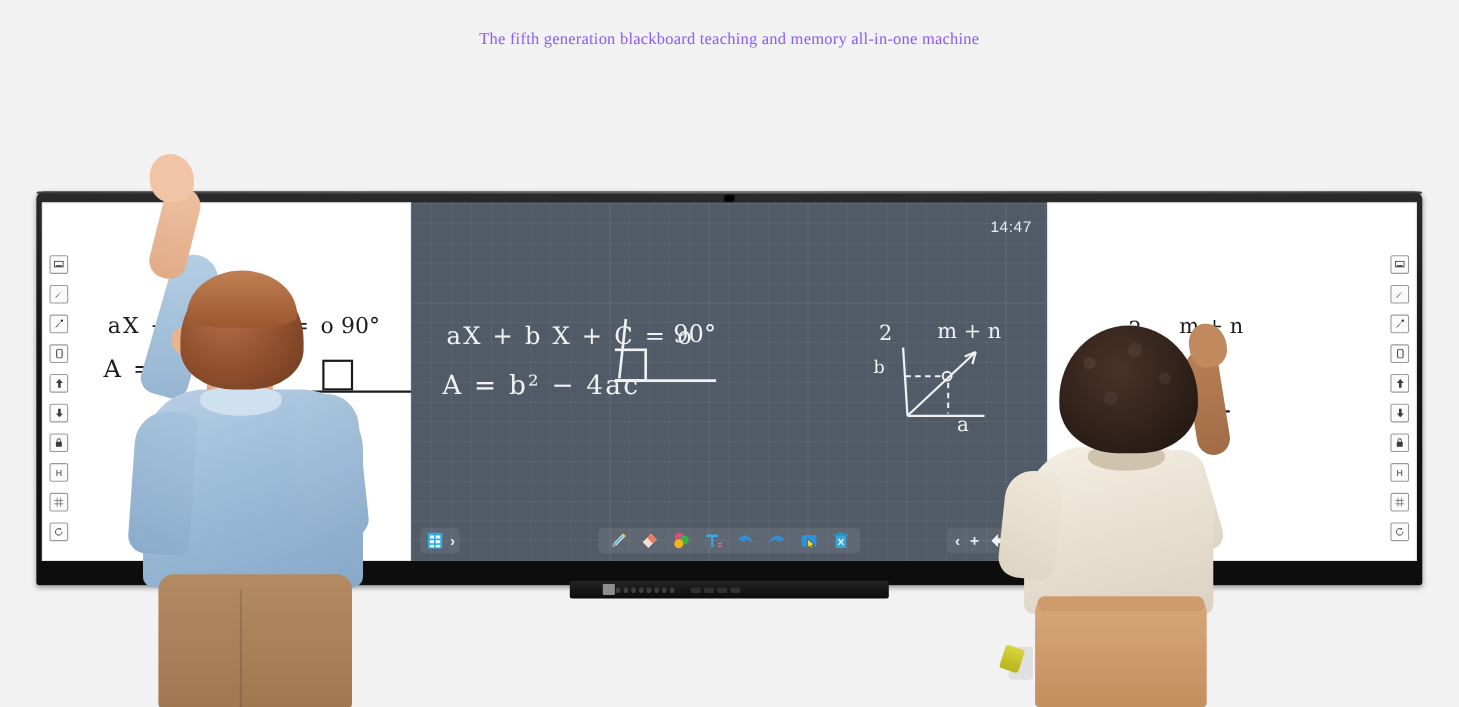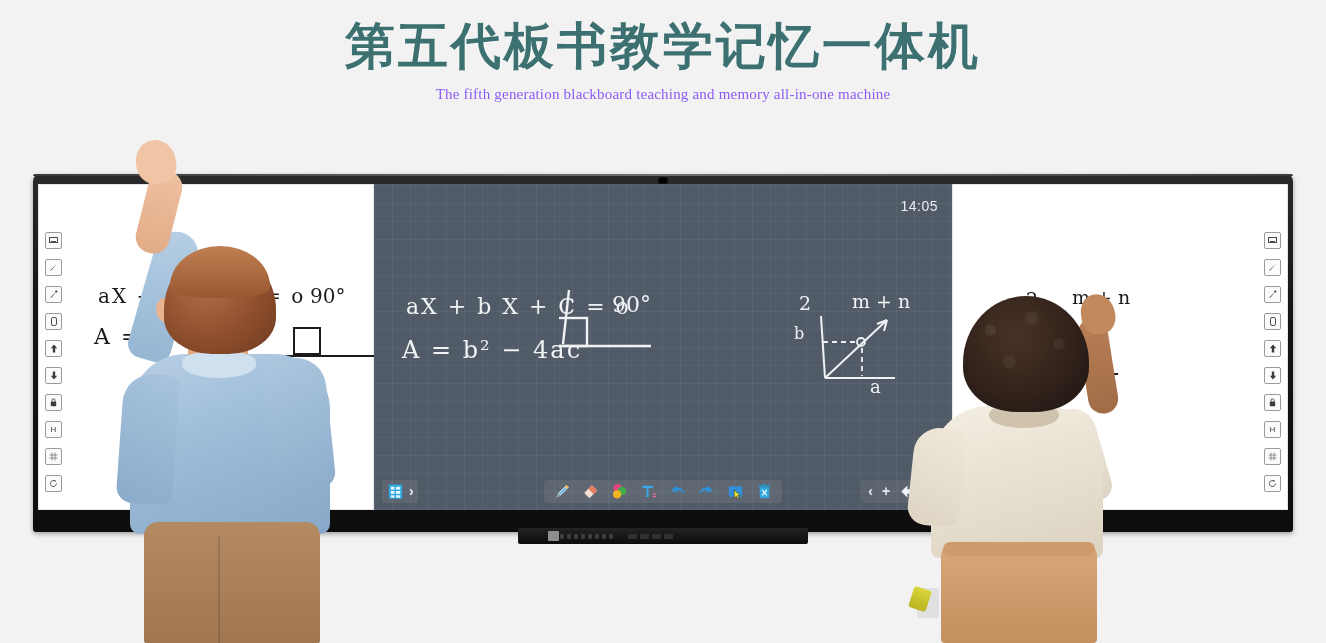--- a/index.html
+++ b/index.html
@@ -264,21 +264,20 @@
   .w-marker{
     position:absolute;left:6px;top:292px;width:18px;height:22px;
     background:linear-gradient(#d9d53a,#b9b420);border-radius:3px;
     transform:rotate(18deg);
   }
 </style>
 </head>
 <body>
 
 <div class="header">
-  <h1 class="title-cn">第五代板书教学记忆一体机</h1>
   <p class="title-en">The fifth generation blackboard teaching and memory all-in-one machine</p>
 </div>
 
 <div class="device">
   <div class="bezel">
     <div class="bezel-top-hl"></div>
     <div class="camera"></div>
   </div>
 
   <div class="screen-area">
@@ -344,21 +343,21 @@
       <div class="hand ink-dark" style="left:60px;top:100px;font-size:20px;letter-spacing:2px;">aX + b X + C = o</div>
       <div class="hand ink-dark" style="left:56px;top:140px;font-size:22px;letter-spacing:2px;">A = b² − 4ac</div>
       <div class="hand ink-dark" style="left:272px;top:100px;font-size:20px;">90°</div>
       <svg style="position:absolute;left:240px;top:140px;" width="100" height="45">
         <rect x="16" y="4" width="26" height="26" fill="none" stroke="#1b1b1b" stroke-width="2"></rect>
         <line x1="6" y1="32" x2="96" y2="32" stroke="#1b1b1b" stroke-width="2"></line>
       </svg>
     </div>
 
     <div class="center">
-      <div class="clock">14:05</div>
+      <div class="clock">14:47</div>
 
       <div class="hand ink-light" style="left:32px;top:110px;font-size:22px;letter-spacing:2px;">aX + b X + C = o</div>
       <div class="hand ink-light" style="left:28px;top:152px;font-size:24px;letter-spacing:2px;">A = b² − 4ac</div>
       <div class="hand ink-light" style="left:238px;top:108px;font-size:22px;">90°</div>
       <svg style="position:absolute;left:185px;top:104px;" width="290" height="86">
         <line x1="10" y1="2" x2="4" y2="56" stroke="#f0f2f3" stroke-width="2.4"></line>
         <rect x="-2" y="30" width="30" height="28" fill="none" stroke="#f0f2f3" stroke-width="2.4"></rect>
         <line x1="-12" y1="58" x2="92" y2="58" stroke="#f0f2f3" stroke-width="2.4"></line>
       </svg>
 

